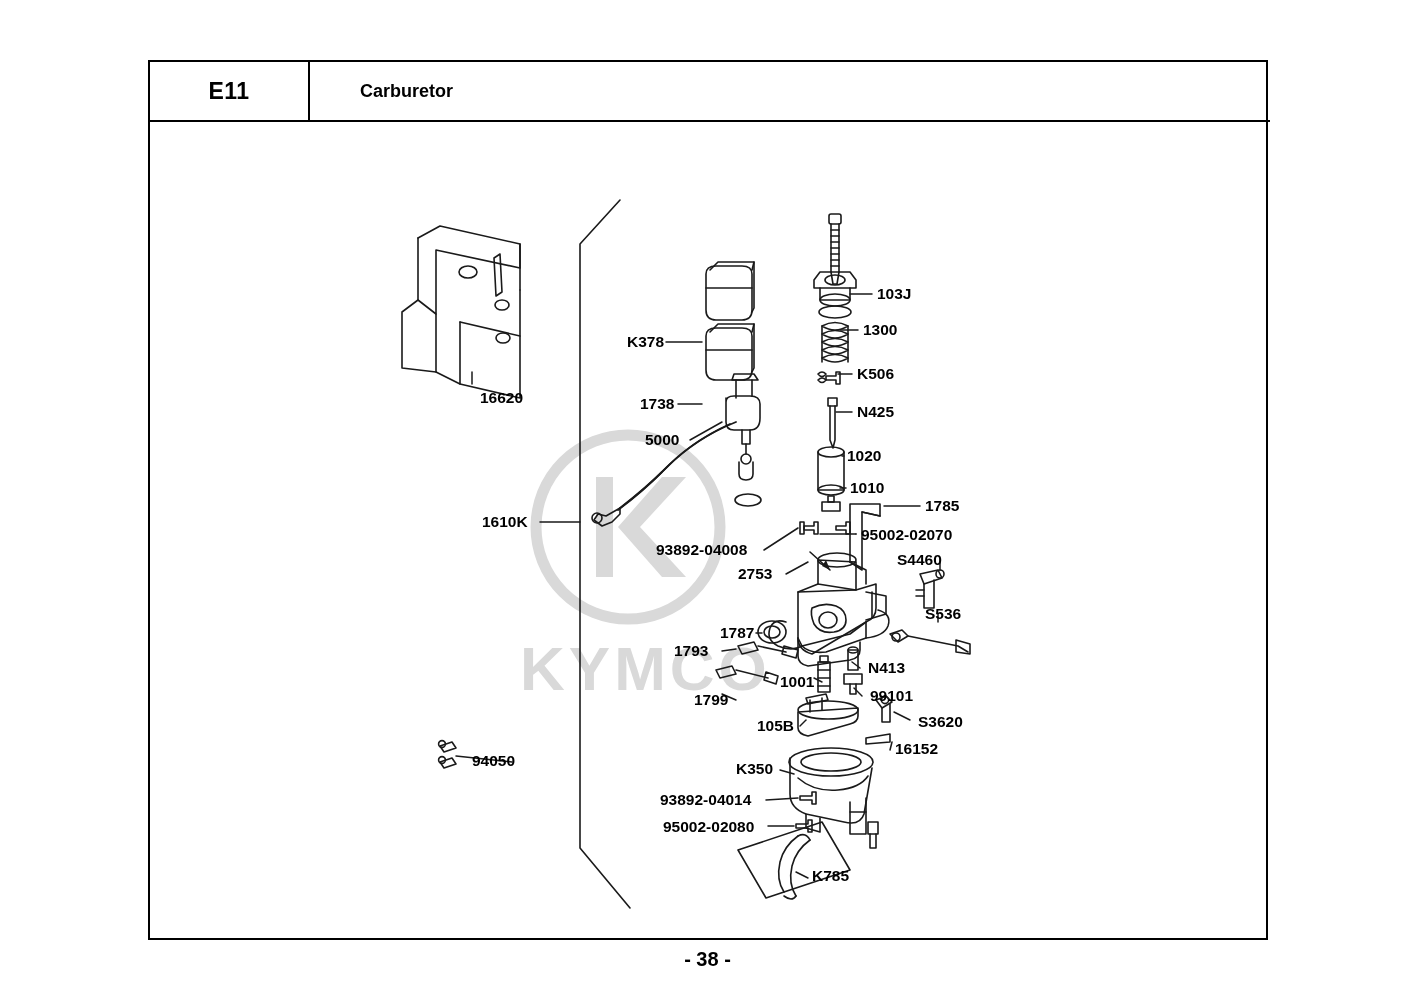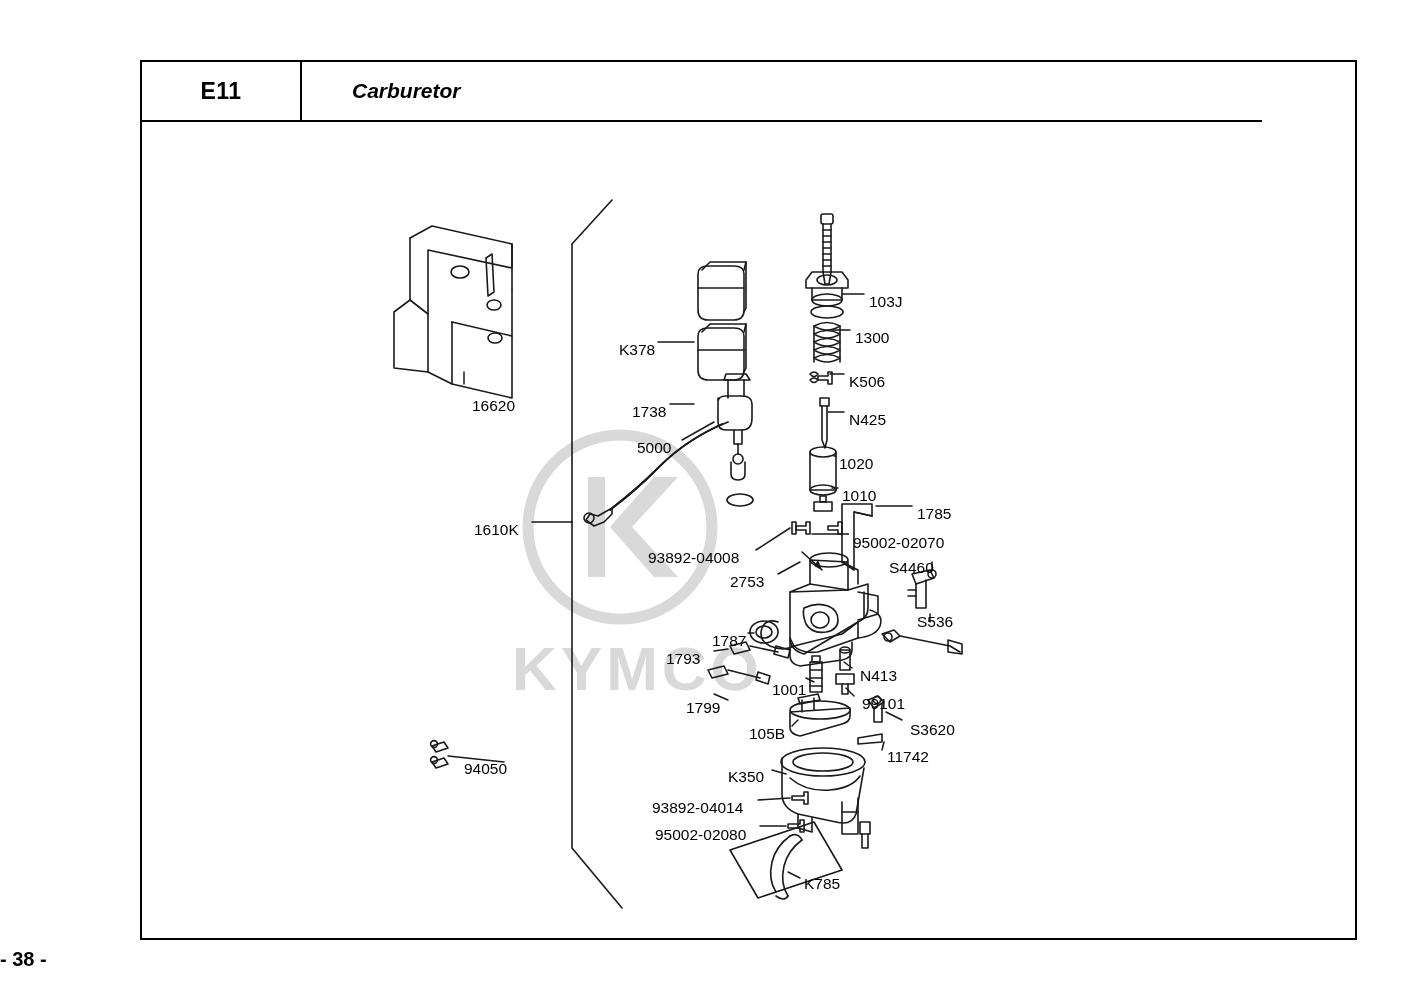--- a/index.html
+++ b/index.html
@@ -6,22 +6,22 @@
   body{
     width:1415px;height:1000px;
     background:#ffffff;
     font-family:"Liberation Sans", sans-serif;
     color:#000;
     position:relative;
     overflow:hidden;
   }
   #sheet{
     position:absolute;
-    left:140px; top:60px;
-    width:1217px; height:880px;
+    left:148px; top:60px;
+    width:1120px; height:880px;
     box-sizing:border-box;
     border:2px solid #000;
   }
   #title-cell{
     position:absolute;
     left:0; top:0;
     width:160px; height:60px;
     box-sizing:border-box;
     border-right:2px solid #000;
     border-bottom:2px solid #000;
@@ -32,39 +32,38 @@
   }
   #title-bar{
     position:absolute;
     left:160px; top:0;
     width:960px; height:60px;
     box-sizing:border-box;
     border-bottom:2px solid #000;
     display:flex; align-items:center;
   }
   #title-text{
-    font-size:21px; font-weight:bold; margin-left:50px;font-style:italic;
+    font-size:18px; font-weight:bold; margin-left:50px;
   }
   #drawing{
     position:absolute; left:0; top:60px; width:1118px; height:818px;
     overflow:hidden;
   }
   #page-number{
     position:absolute;
     left:0; top:948px; width:1415px;
-    text-align:left;
+    text-align:center;
     font-size:20px; font-weight:bold;
   }
   .lbl{
     position:absolute;
     font-size:15.5px;
-    font-weight:normal;
+    font-weight:bold;
     white-space:nowrap;
     line-height:1;
-    margin-top:8px;
   }
   .wm{
     position:absolute;
     pointer-events:none;
   }
   svg{display:block;}
 </style>
 </head>
 <body>
 
@@ -364,21 +363,21 @@
     <div class="lbl" style="left:588px;top:444px;">2753</div>
     <div class="lbl" style="left:775px;top:484px;">S536</div>
     <div class="lbl" style="left:570px;top:503px;">1787</div>
     <div class="lbl" style="left:524px;top:521px;">1793</div>
     <div class="lbl" style="left:630px;top:552px;">1001</div>
     <div class="lbl" style="left:718px;top:538px;">N413</div>
     <div class="lbl" style="left:544px;top:570px;text-align:right;">1799</div>
     <div class="lbl" style="left:720px;top:566px;">99101</div>
     <div class="lbl" style="left:607px;top:596px;">105B</div>
     <div class="lbl" style="left:768px;top:592px;">S3620</div>
-    <div class="lbl" style="left:745px;top:619px;">11742</div>
+    <div class="lbl" style="left:745px;top:619px;">16152</div>
     <div class="lbl" style="left:586px;top:639px;">K350</div>
     <div class="lbl" style="left:322px;top:631px;">94050</div>
     <div class="lbl" style="left:510px;top:670px;">93892-04014</div>
     <div class="lbl" style="left:513px;top:697px;">95002-02080</div>
     <div class="lbl" style="left:662px;top:746px;">K785</div>
 
   </div>
 </div>
 
 <div id="page-number">- 38 -</div>

